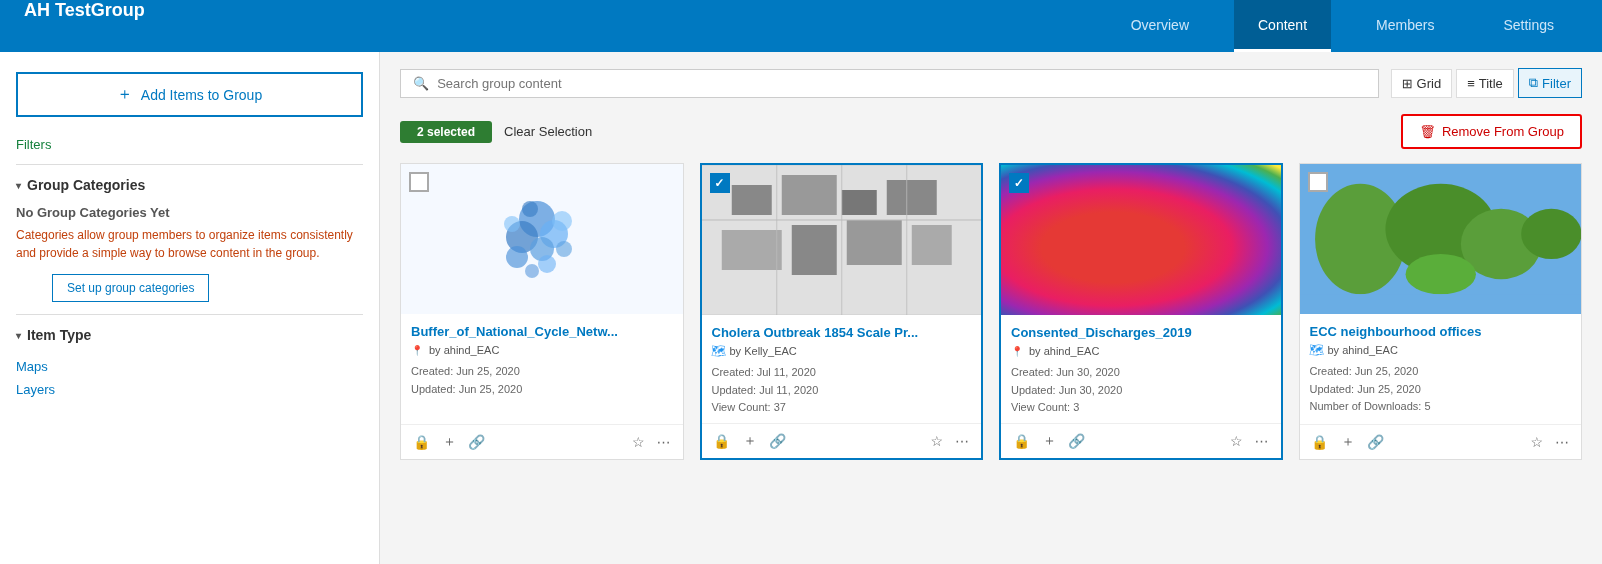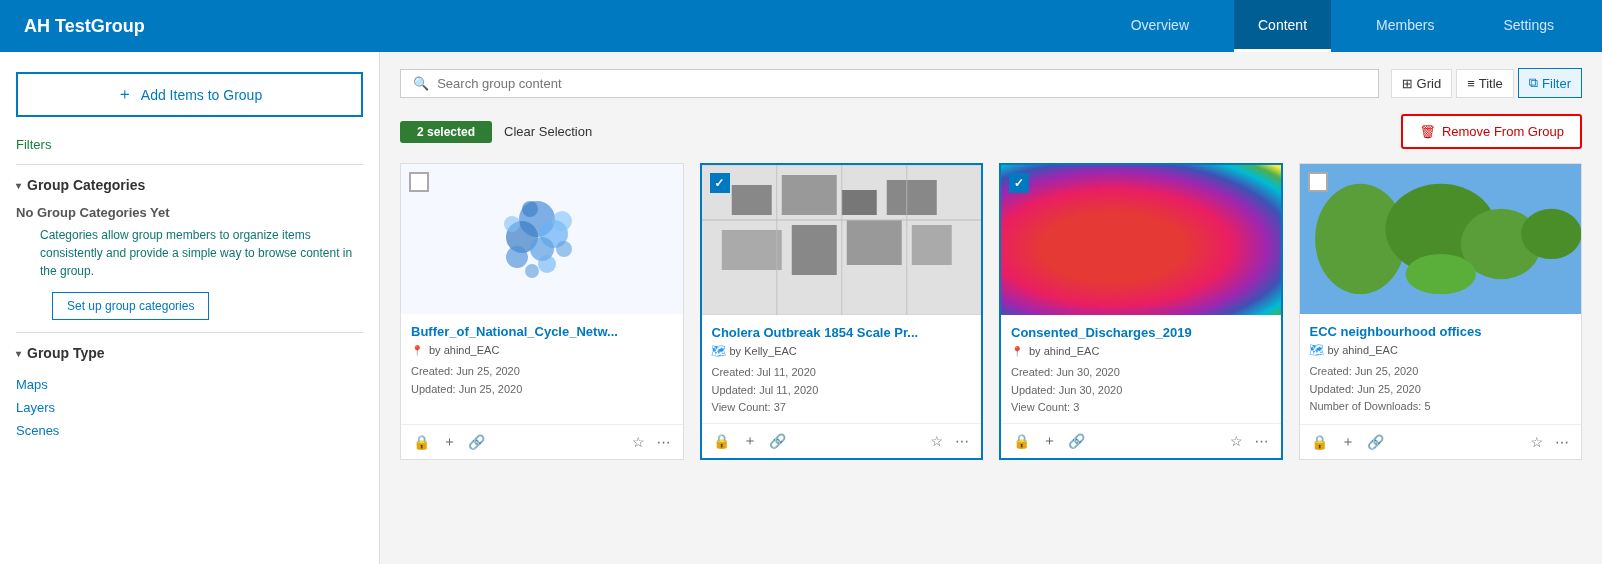--- a/index.html
+++ b/index.html
@@ -2,21 +2,21 @@
 <html><head>
   <meta charset="utf-8">
   <style>
     * { box-sizing: border-box; margin: 0; padding: 0; font-family: 'Segoe UI', Arial, sans-serif; }
     body { background: #f4f4f4; color: #333; font-size: 13px; }
 
     
     .top-nav {
       background: #0079c1;
       display: flex;
-      align-items: center;
+      align-items: flex-start;
       height: 52px;
       padding: 0 24px;
     }
     .top-nav .app-title {
       color: #fff;
       font-size: 18px;
       font-weight: 600;
       flex: 1;
     }
     .nav-tabs {
@@ -91,24 +91,23 @@
     .chevron { font-size: 10px; color: #555; }
 
     .group-categories-text {
       font-size: 13px;
       color: #555;
       font-weight: 600;
       margin-bottom: 6px;
     }
     .group-categories-desc {
       font-size: 12px;
-      color: #0f766e;
+      color: #c2410c;
       line-height: 1.5;
       margin-bottom: 12px;
-      margin-left: 24px;
     }
     .setup-btn {
       border: 1px solid #0079c1;
       color: #0079c1;
       background: #fff;
       padding: 6px 14px;
       font-size: 12px;
       cursor: pointer;
       margin-left: 36px;
     }
@@ -345,26 +344,25 @@
     </div>
 
     <div class="group-categories-text">No Group Categories Yet</div>
     <div class="group-categories-desc">Categories allow group members to organize items consistently and provide a simple way to browse content in the group.</div>
     <button class="setup-btn">Set up group categories</button>
 
     <hr class="divider">
 
     <div class="section-header">
       <span class="chevron">▾</span>
-      <span>Group Type</span>
+      <span>Item Type</span>
     </div>
     <div id="item-type-list">
         <div class="filter-item">Maps</div>
         <div class="filter-item">Layers</div>
-        <div class="filter-item">Scenes</div>
       </div>
   </aside>
 
   <main class="content-area">
 
     <div class="toolbar">
       <div class="search-box">
         <span style="color:#888;">🔍</span>
         <input type="text" placeholder="Search group content" style="">
       </div>

